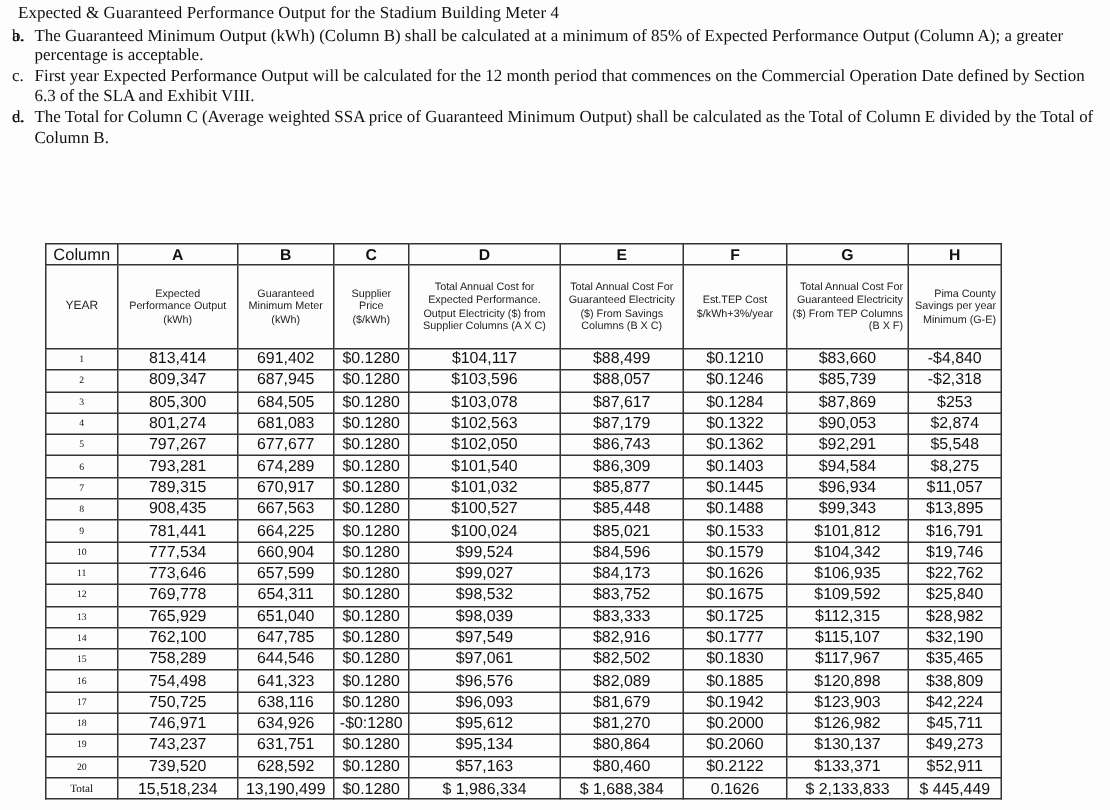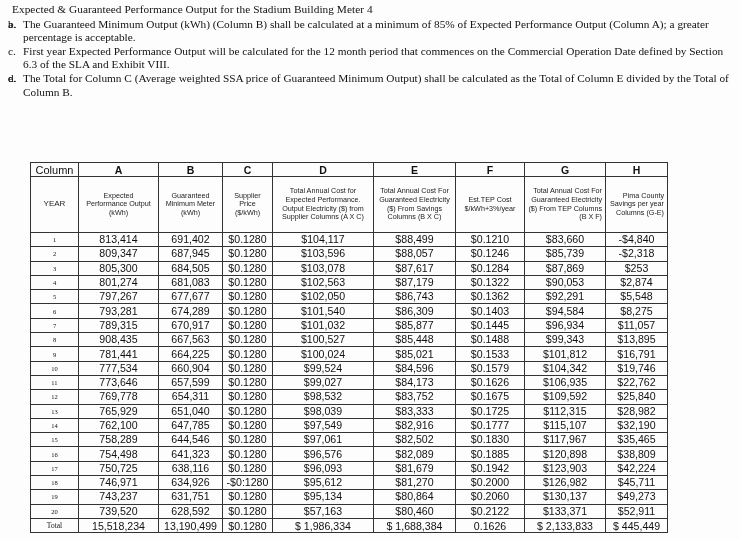--- a/index.html
+++ b/index.html
@@ -67,21 +67,21 @@
     </tr>
     <tr class="deschdr">
       <th class="first">YEAR</th>
       <th>Expected Performance Output (kWh)</th>
       <th>Guaranteed Minimum Meter (kWh)</th>
       <th>Supplier Price ($/kWh)</th>
       <th>Total Annual Cost for Expected Performance. Output Electricity ($) from Supplier Columns (A X C)</th>
       <th>Total Annual Cost For Guaranteed Electricity ($) From Savings Columns (B X C)</th>
       <th>Est.TEP Cost $/kWh+3%/year</th>
       <th class="left">Total Annual Cost For Guaranteed Electricity ($) From TEP Columns (B X F)</th>
-      <th class="left">Pima County Savings per year Columns (G-E)</th>
+      <th class="left">Pima County Savings per year Minimum (G-E)</th>
     </tr>
   </thead>
   <tbody id="tbody">
       <tr class="row">
         <td class="yr">1</td>
         <td>813,414</td>
         <td>691,402</td>
         <td>$0.1280</td>
         <td>$104,117</td>
         <td>$88,499</td>

